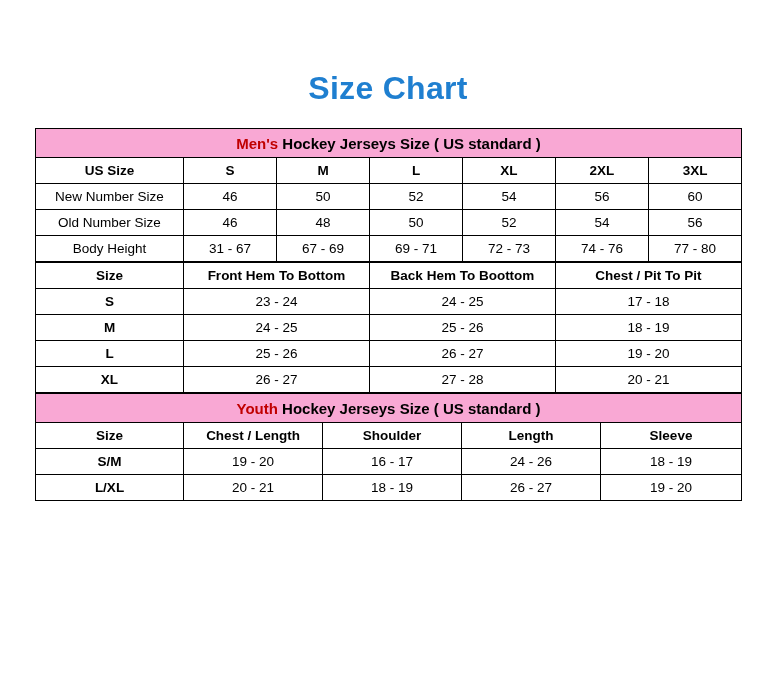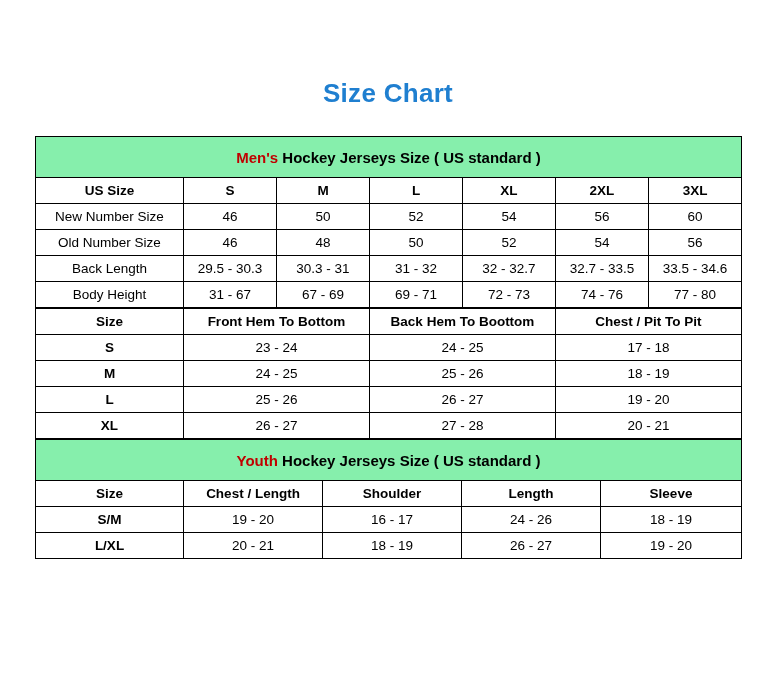--- a/index.html
+++ b/index.html
@@ -16,26 +16,26 @@
   }
   .page {
     width: 776px;
     height: 692px;
     position: relative;
     box-sizing: border-box;
   }
   .title {
     text-align: center;
     color: #1f7fd0;
-    font-size: 26px;
+    font-size: 32px;
     font-weight: bold;
     letter-spacing: 0.3px;
     padding-top: 62px;
     padding-bottom: 0;
-    margin: 16px;
+    margin: 8px;
   }
   .tables-wrap {
     position: absolute;
     left: 35px;
     top: 120px;
     width: 706px;
   }
   table {
     border-collapse: collapse;
     width: 706px;
@@ -44,24 +44,24 @@
   table td {
     border: 1px solid #000000;
     font-size: 13.5px;
     text-align: center;
     vertical-align: middle;
     height: 26px;
     padding: 1px 2px;
     box-sizing: border-box;
   }
   .band {
-    background: #86efac;
+    background: #f9a8d4;
     font-weight: bold;
     font-size: 15px;
-    height: 41px;
+    height: 29px;
   }
   .band .accent-men { color: #c00000; }
   .band .accent-women { color: #c00000; }
   .band .accent-youth { color: #c00000; }
   .hdr {
     font-weight: bold;
     margin-top: 40px;
   }
   .bold-cell { font-weight: bold; }
   
@@ -128,29 +128,20 @@
         <tr>
           <td>Old Number Size</td>
           <td>46</td>
           <td>48</td>
           <td>50</td>
           <td>52</td>
           <td>54</td>
           <td>56</td>
         </tr>
         <tr>
-          <td>Back Length</td>
-          <td>29.5 - 30.3</td>
-          <td>30.3 - 31</td>
-          <td>31 - 32</td>
-          <td>32 - 32.7</td>
-          <td>32.7 - 33.5</td>
-          <td>33.5 - 34.6</td>
-        </tr>
-        <tr>
           <td>Body Height</td>
           <td>31 - 67</td>
           <td>67 - 69</td>
           <td>69 - 71</td>
           <td>72 - 73</td>
           <td>74 - 76</td>
           <td>77 - 80</td>
         </tr>
       </tbody>
     </table>

